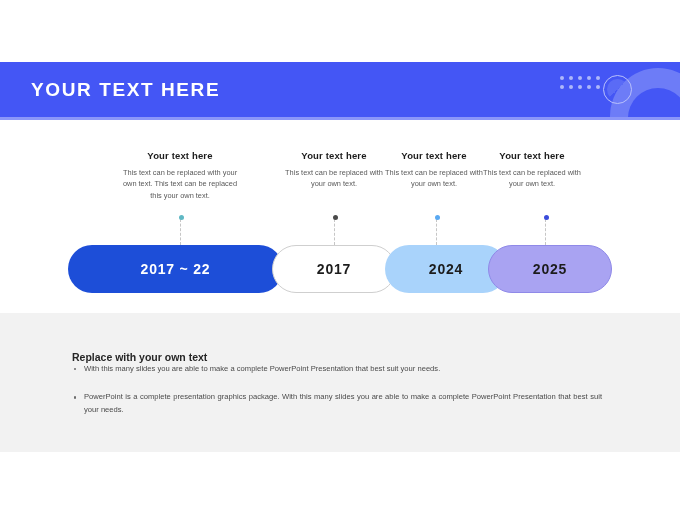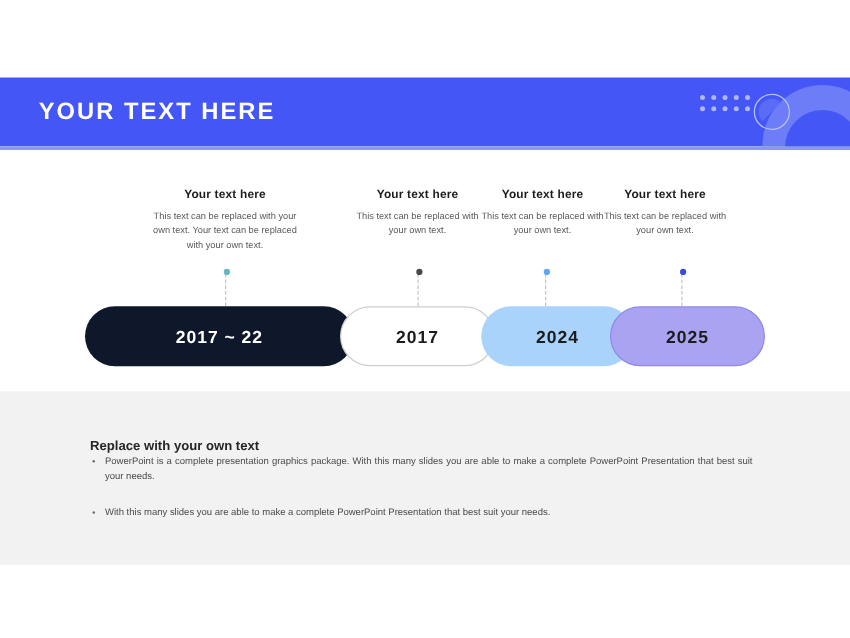--- a/index.html
+++ b/index.html
@@ -242,21 +242,21 @@
         <i style="background: rgb(174, 184, 250);"></i>
       </div>
     <div class="header-title">YOUR TEXT HERE</div>
   </div>
   <div class="header-underline"></div>
 
   <div class="timeline">
     <div class="callouts" id="callouts">
         <div class="callout" style="left: 118px; width: 124px; top: 0px;">
           <div class="callout-title">Your text here</div>
-          <div class="callout-body">This text can be replaced with your own text. Your text can be replaced with your own text.</div>
+          <div class="callout-body">This text can be replaced with your own text. This text can be replaced this your own text.</div>
         </div>
         <div class="connector" style="left: 180px; top: 69px;">
           <div class="connector-dot" style="background: rgb(95, 184, 196);"></div>
         </div>
         <div class="callout" style="left: 283px; width: 102px; top: 0px;">
           <div class="callout-title">Your text here</div>
           <div class="callout-body">This text can be replaced with your own text.</div>
         </div>
         <div class="connector" style="left: 334px; top: 69px;">
           <div class="connector-dot" style="background: rgb(74, 74, 74);"></div>
@@ -270,28 +270,28 @@
         </div>
         <div class="callout" style="left: 481px; width: 102px; top: 0px;">
           <div class="callout-title">Your text here</div>
           <div class="callout-body">This text can be replaced with your own text.</div>
         </div>
         <div class="connector" style="left: 545px; top: 69px;">
           <div class="connector-dot" style="background: rgb(59, 76, 219);"></div>
         </div>
       </div>
     <div class="pills" id="pills">
-        <div class="pill" style="left: 68px; width: 215px; background: #0f172a; color: rgb(255, 255, 255); z-index: 1;">2017 ~ 22</div>
+        <div class="pill" style="left: 68px; width: 215px; background: #1d4ed8; color: rgb(255, 255, 255); z-index: 1;">2017 ~ 22</div>
         <div class="pill" style="left: 272px; width: 124px; background: rgb(255, 255, 255); color: rgb(28, 28, 28); border: 1px solid rgb(207, 207, 207); z-index: 2;">2017</div>
         <div class="pill" style="left: 385px; width: 122px; background: rgb(169, 211, 251); color: rgb(28, 28, 28); z-index: 3;">2024</div>
         <div class="pill" style="left: 488px; width: 124px; background: rgb(169, 163, 242); color: rgb(28, 28, 28); border: 1px solid rgb(143, 137, 232); z-index: 4;">2025</div>
       </div>
   </div>
 
   <div class="bottom-panel">
     <div class="bottom-title">Replace with your own text</div>
     <div class="bullets" id="bullets">
+        <div class="bullet">With this many slides you are able to make a complete PowerPoint Presentation that best suit your needs.</div>
         <div class="bullet">PowerPoint is a complete presentation graphics package. With this many slides you are able to make a complete PowerPoint Presentation that best suit your needs.</div>
-        <div class="bullet">With this many slides you are able to make a complete PowerPoint Presentation that best suit your needs.</div>
       </div>
   </div>
 
 </div>
 
 </body></html>

